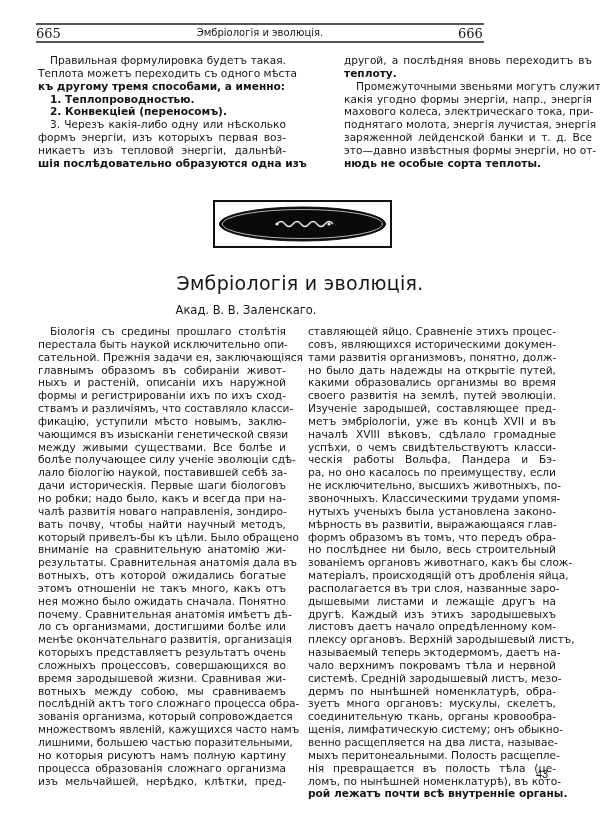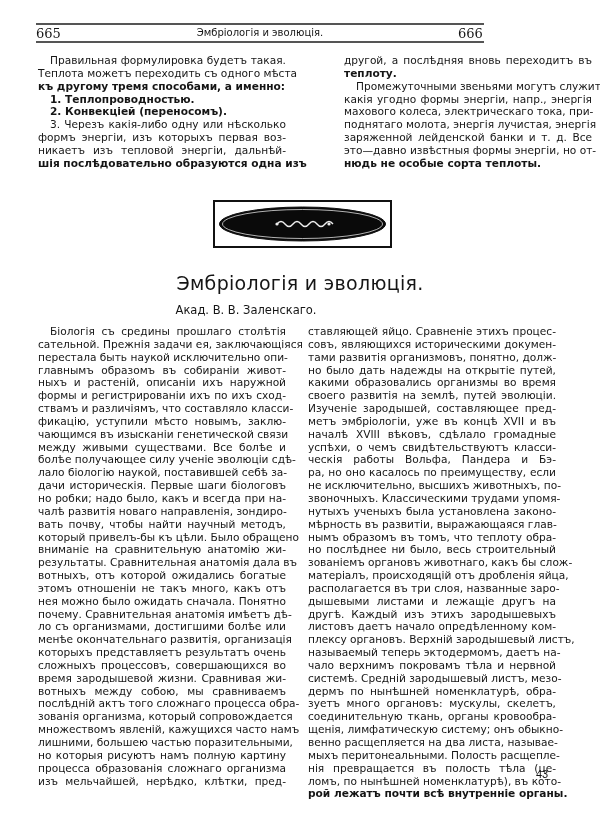--- a/index.html
+++ b/index.html
@@ -68,22 +68,22 @@
     <circle cx="62" cy="22" r="1.6" fill="#eee"></circle>
     <circle cx="114" cy="22" r="1.6" fill="#eee"></circle>
   </svg>
 </div>
 
 <div class="title">Эмбріологія и эволюція.</div>
 <div class="author">Акад. В. В. Заленскаго.</div>
 
 <div class="col body-left">
     <span class="ln" style="padding-left: 12px;">Біологія съ средины прошлаго столѣтія</span>
+    <span class="ln">перестала быть наукой исключительно опи-</span>
     <span class="ln">сательной. Прежнія задачи ея, заключающіяся</span>
-    <span class="ln">перестала быть наукой исключительно опи-</span>
     <span class="ln">главнымъ образомъ въ собираніи живот-</span>
     <span class="ln">ныхъ и растеній, описаніи ихъ наружной</span>
     <span class="ln">формы и регистрированіи ихъ по ихъ сход-</span>
     <span class="ln">ствамъ и различіямъ, что составляло класси-</span>
     <span class="ln">фикацію, уступили мѣсто новымъ, заклю-</span>
     <span class="ln">чающимся въ изысканіи генетической связи</span>
     <span class="ln">между живыми существами. Все болѣе и</span>
     <span class="ln">болѣе получающее силу ученіе эволюціи сдѣ-</span>
     <span class="ln">лало біологію наукой, поставившей себѣ за-</span>
     <span class="ln">дачи историческія. Первые шаги біологовъ</span>
@@ -121,21 +121,21 @@
     <span class="ln">Изученіе зародышей, составляющее пред-</span>
     <span class="ln">метъ эмбріологіи, уже въ концѣ XVII и въ</span>
     <span class="ln">началѣ XVIII вѣковъ, сдѣлало громадные</span>
     <span class="ln">успѣхи, о чемъ свидѣтельствуютъ класси-</span>
     <span class="ln">ческія работы Вольфа, Пандера и Бэ-</span>
     <span class="ln">ра, но оно касалось по преимуществу, если</span>
     <span class="ln">не исключительно, высшихъ животныхъ, по-</span>
     <span class="ln">звоночныхъ. Классическими трудами упомя-</span>
     <span class="ln">нутыхъ ученыхъ была установлена законо-</span>
     <span class="ln">мѣрность въ развитіи, выражающаяся глав-</span>
-    <span class="ln">нымъ образомъ въ томъ, что теплоту обра-</span>
+    <span class="ln">формъ образомъ въ томъ, что передъ обра-</span>
     <span class="ln">но послѣднее ни было, весь строительный</span>
     <span class="ln">зованіемъ органовъ животнаго, какъ бы слож-</span>
     <span class="ln">матеріалъ, происходящій отъ дробленія яйца,</span>
     <span class="ln">располагается въ три слоя, названные заро-</span>
     <span class="ln">дышевыми листами и лежащіе другъ на</span>
     <span class="ln">другѣ. Каждый изъ этихъ зародышевыхъ</span>
     <span class="ln">листовъ даетъ начало опредѣленному ком-</span>
     <span class="ln">плексу органовъ. Верхній зародышевый листъ,</span>
     <span class="ln">называемый теперь эктодермомъ, даетъ на-</span>
     <span class="ln">чало верхнимъ покровамъ тѣла и нервной</span>

